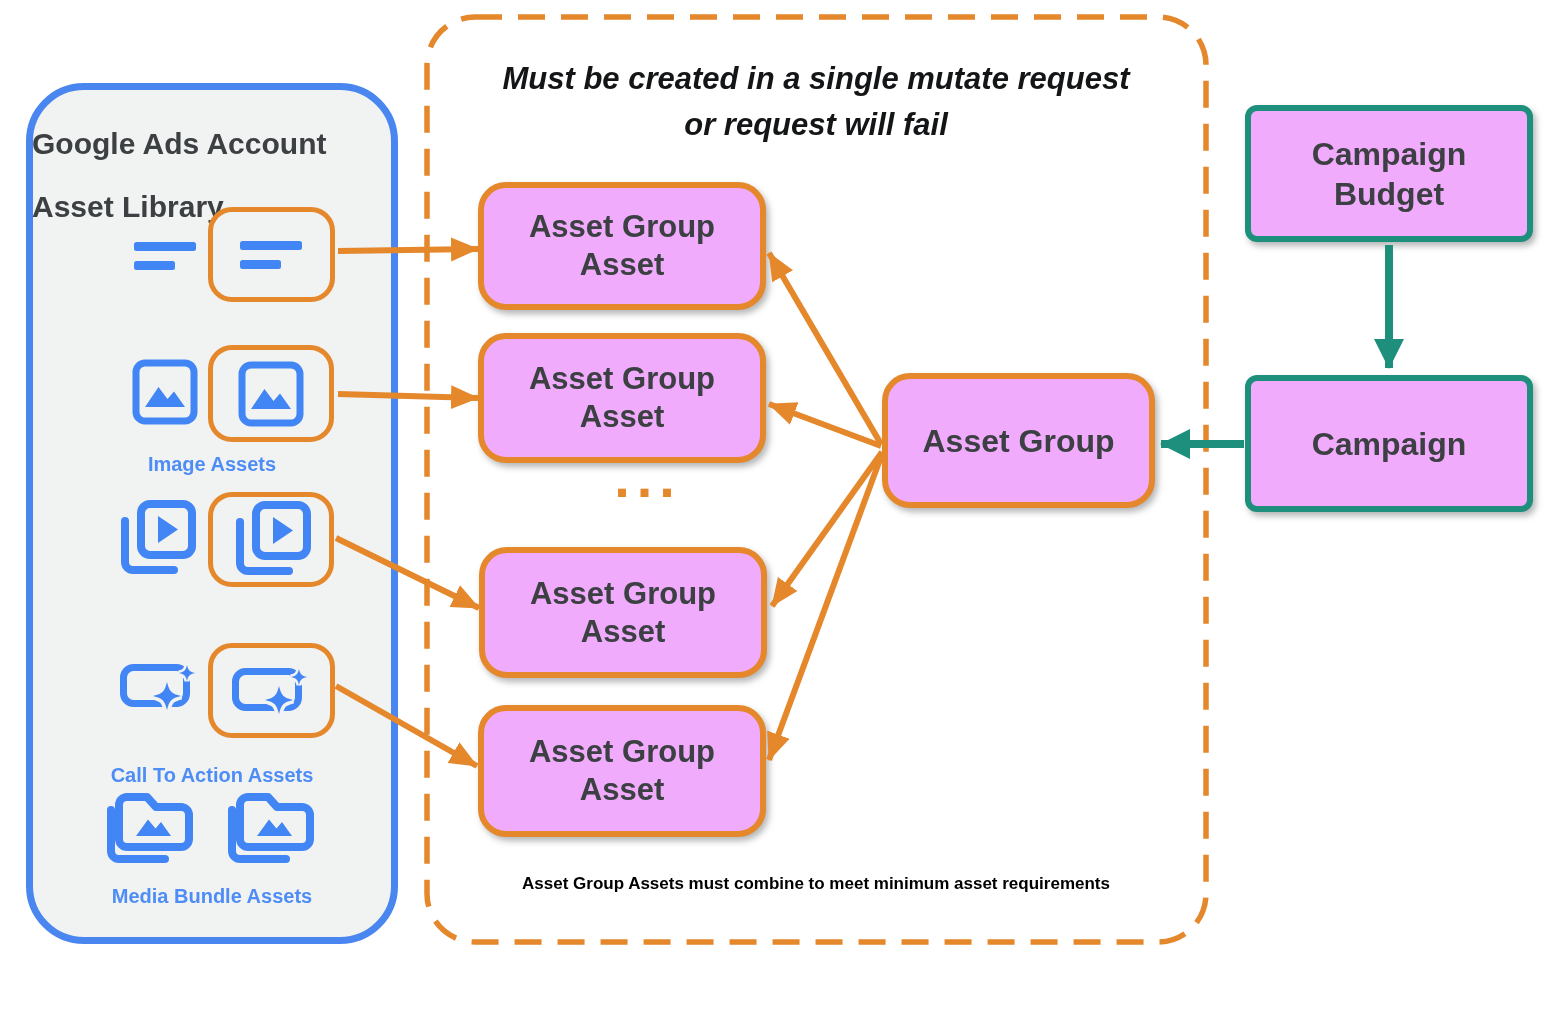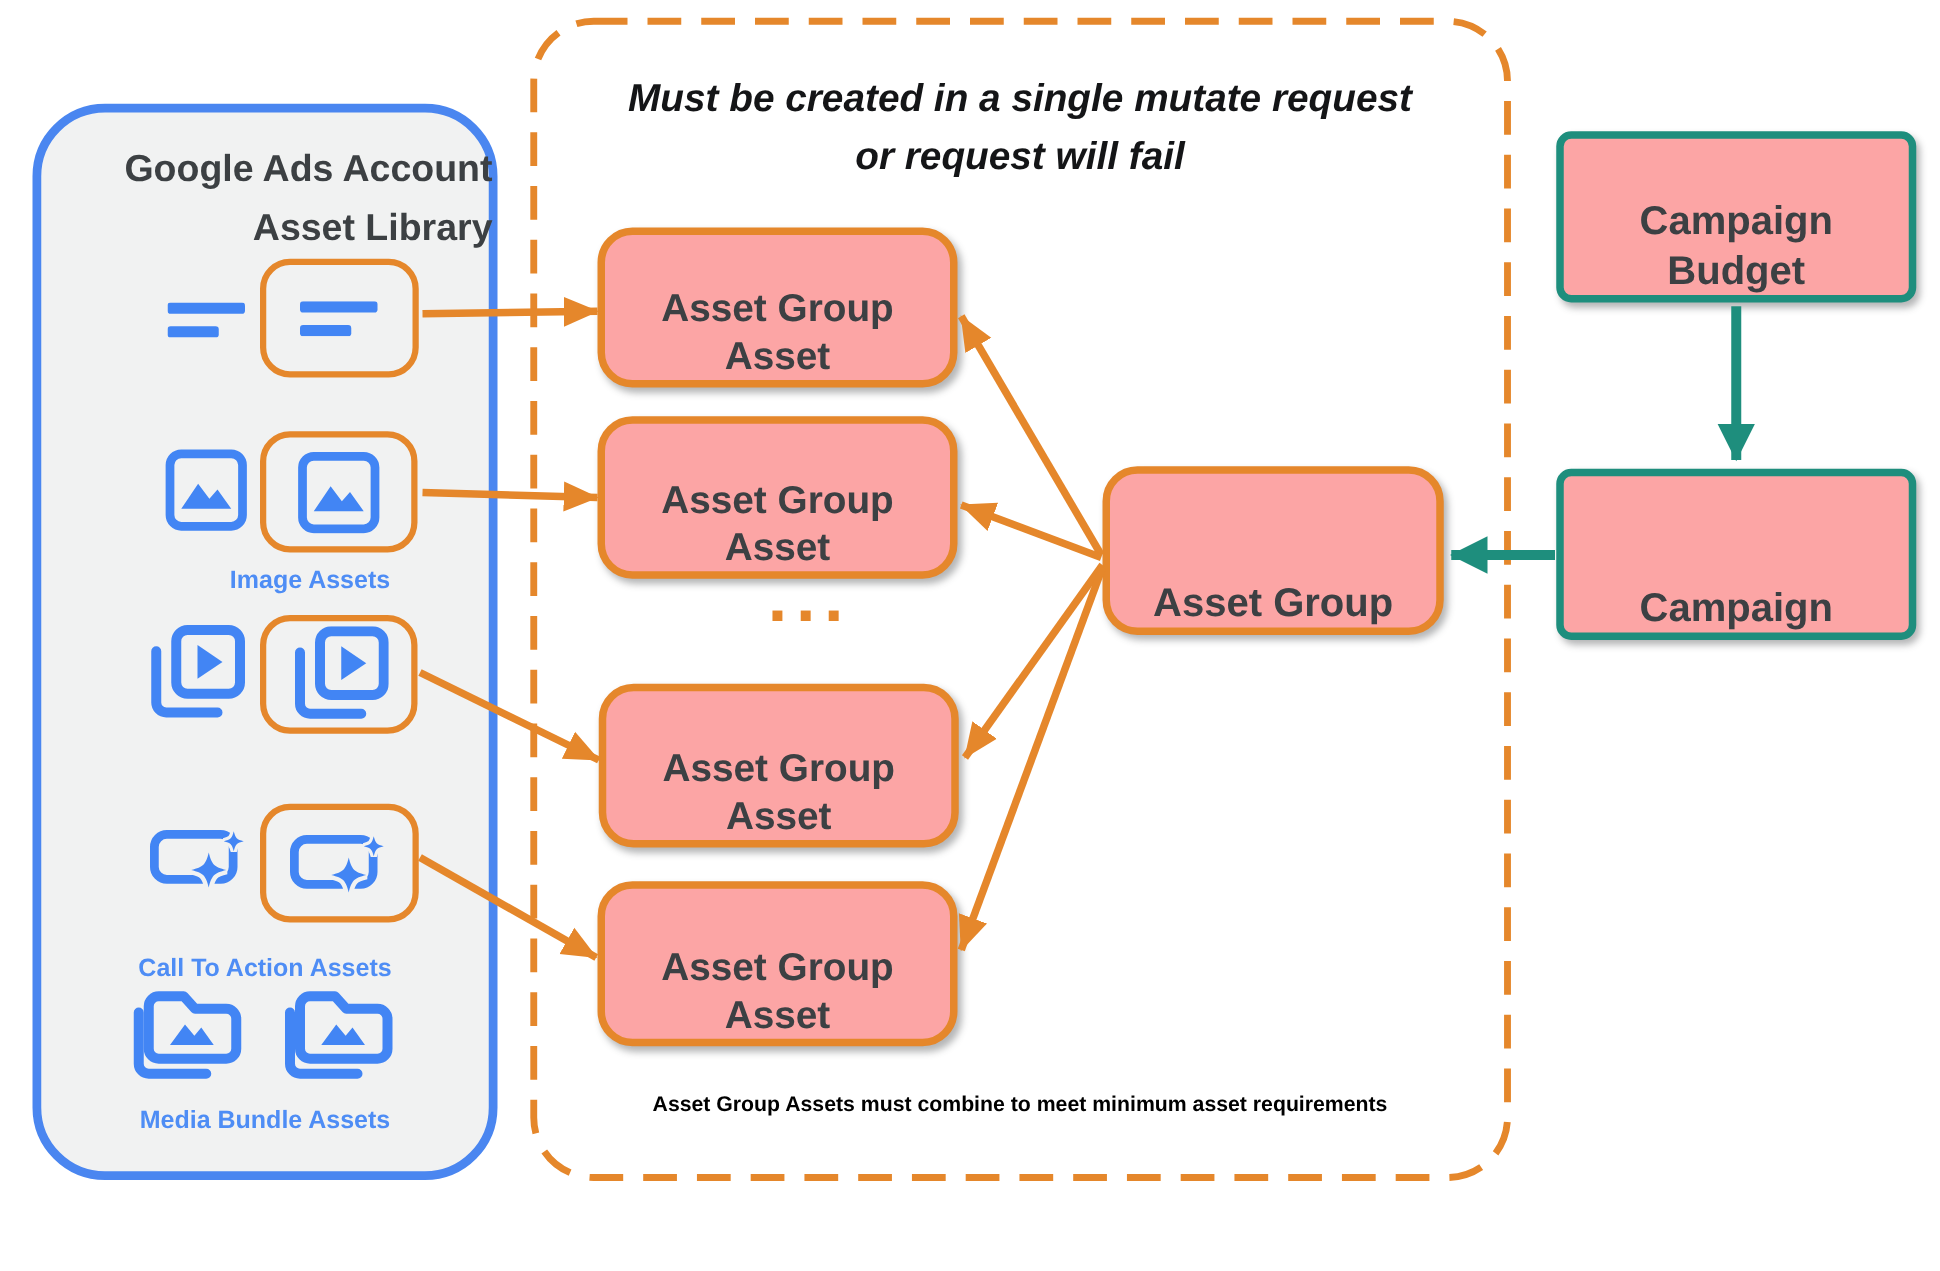--- a/index.html
+++ b/index.html
@@ -8,36 +8,36 @@
     font-family:"Liberation Sans", sans-serif;overflow:hidden;
   }
   .abs{position:absolute;}
   .ml{white-space:pre-line;}
   
   .library-panel{
     left:26px;top:83px;width:372px;height:861px;box-sizing:border-box;
     background:#F1F2F2;border:7px solid #4A86F0;border-radius:58px;
   }
   .library-title{
-    left:22px;top:112px;width:372px;text-align:right;
-    font-size:30px;font-weight:bold;color:#3C4043;line-height:47px;
+    left:32px;top:112px;width:372px;text-align:left;
+    font-size:30px;font-weight:bold;color:#3C4043;line-height:63px;
   }
   .lib-label{
     left:26px;width:372px;text-align:center;
     font-size:20px;font-weight:bold;color:#4E8DF5;
   }
   .icon-frame{
     box-sizing:border-box;border:5px solid #E5872B;border-radius:24px;
     display:flex;align-items:center;justify-content:center;
   }
   .icon-wrap{display:flex;align-items:center;justify-content:center;}
   
   .node{
-    box-sizing:border-box;background:#fca5a5;
-    display:flex;align-items:flex-end;justify-content:center;text-align:center;
+    box-sizing:border-box;background:#f0abfc;
+    display:flex;align-items:center;justify-content:center;text-align:center;
     box-shadow:3px 4px 6px rgba(60,64,67,.38);
   }
   .node-orange{border:6px solid #E5872B;border-radius:28px;}
   .node-teal{border:6px solid #1E8E7D;border-radius:12px;}
   .node-label{font-size:31px;font-weight:bold;color:#3C4043;line-height:38px;}
   .node-label-lg{font-size:32px;font-weight:bold;color:#3C4043;line-height:40px;}
   .mutate-title{
     left:424px;top:56px;width:784px;text-align:center;
     font-size:31px;font-weight:bold;font-style:italic;color:#141517;line-height:46px;
   }
@@ -93,21 +93,21 @@
       </svg>
   </span>
   <div class="abs icon-frame layer2" style="left:208px;top:345px;width:126px;height:97px;">
     <span class="icon-wrap">
       <svg width="66" height="66" viewBox="0 0 66 66">
           <rect x="4" y="4" width="58" height="58" rx="9" fill="none" stroke="#4285F4" stroke-width="7"></rect>
           <path d="M13 48 L26.5 28 L35.5 40 L42 32.5 L53 48 Z" fill="#4285F4"></path>
         </svg>
     </span>
   </div>
-  <div class="abs lib-label layer2" style="top:453px;padding-left:36px;">Image Assets</div>
+  <div class="abs lib-label layer2" style="top:453px;">Image Assets</div>
 
   <span class="abs icon-wrap layer2" style="left:116px;top:500px;">
     <svg width="80" height="78" viewBox="0 0 80 78">
         <path d="M9 21 V62 a8 8 0 0 0 8 8 H58" fill="none" stroke="#4285F4" stroke-width="8" stroke-linecap="round"></path>
         <rect x="25" y="4" width="51" height="51" rx="9" fill="none" stroke="#4285F4" stroke-width="8"></rect>
         <path d="M42 16 L62 29.5 L42 43 Z" fill="#4285F4"></path>
       </svg>
   </span>
   <div class="abs icon-frame layer2" style="left:208px;top:492px;width:126px;height:95px;">
     <span class="icon-wrap">

